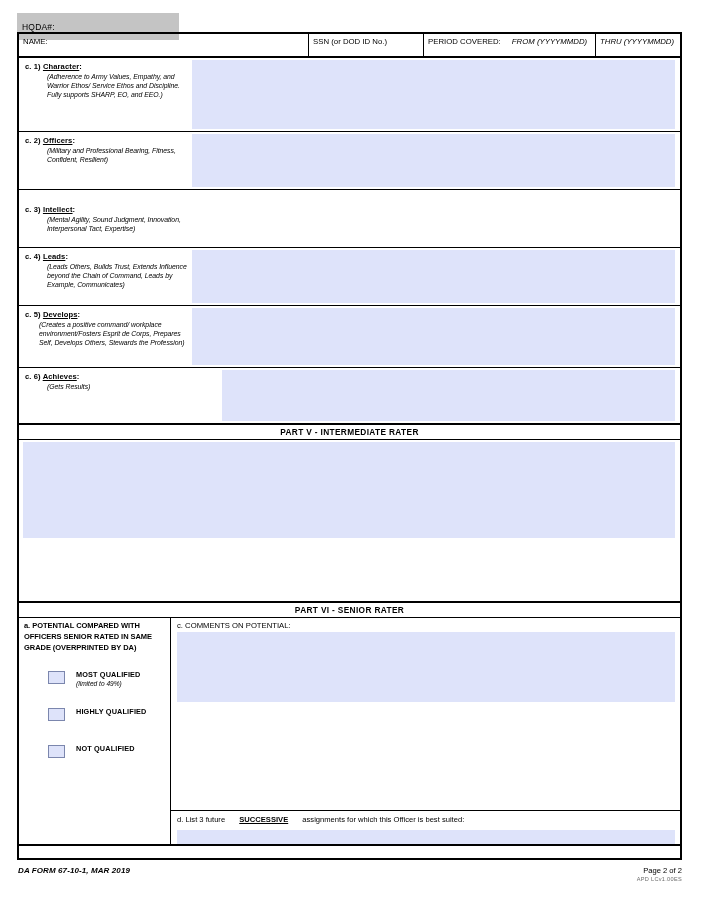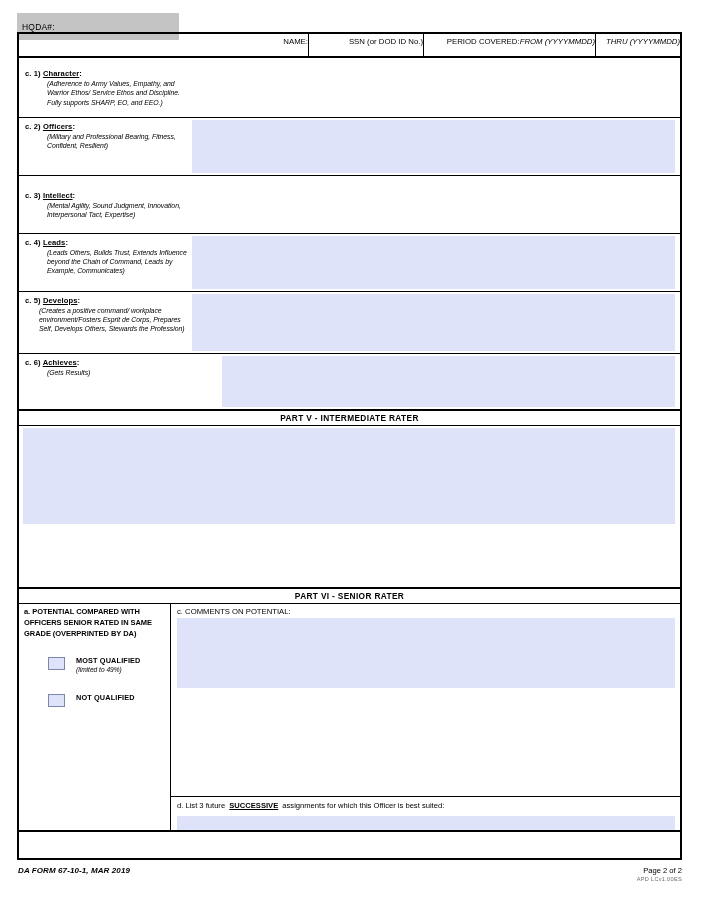--- a/index.html
+++ b/index.html
@@ -62,29 +62,28 @@
   .ident-row {
     height: 24px;
     border-bottom: 2px solid #000000;
   }
   .ident-cell {
     display: flex;
     align-items: flex-start;
     padding: 3px 0 0 4px;
     font-size: 7.8px;
     white-space: nowrap;
-    justify-content: flex-end;
   }
   .c-name   { width: 290px; border-right: 1.5px solid #000; }
   .c-ssn    { width: 115px; border-right: 1.5px solid #000; }
   .c-period { width: 172px; border-right: 1.5px solid #000; }
   .c-thru   { width: 84px; }
 
   .ital { font-style: italic; }
-  .period-label { }
+  .period-label { margin-right: 11px; }
 
   
   .attr-row {
     display: flex;
     border-bottom: 1.2px solid #000000;
     box-sizing: border-box;
   }
   .attr-row.last { border-bottom: 2px solid #000000; gap: 30px; }
   .attr-label {
     width: 172px;
@@ -286,21 +285,21 @@
       </div>
       <div class="cell ident-cell c-period">
         <span class="period-label">PERIOD COVERED:</span>
         <span class="ital">FROM (YYYYMMDD)</span>
       </div>
       <div class="cell ident-cell c-thru">
         <span class="ital">THRU (YYYYMMDD)</span>
       </div>
     </div>
 
-    <div class="attr-row" style="height:60px;align-items:center;">
+    <div class="attr-row" style="height:74px;">
       <div class="attr-label">
         <div class="attr-title">
           <span class="num">c. 1)</span>
           <span class="word">Character</span><span>:</span>
         </div>
         <div class="attr-desc">(Adherence to Army Values, Empathy, and Warrior Ethos/ Service Ethos and Discipline. Fully supports SHARP, EO, and EEO.)</div>
       </div>
       <div class="attr-input"></div>
     </div>
 
@@ -375,36 +374,42 @@
           <div class="qual-item">
             <div class="qual-box"></div>
             <div class="qual-text">
               <div class="qual-name">MOST QUALIFIED</div>
               <div class="qual-sub">(limited to 49%)</div>
             </div>
           </div>
           <div class="qual-item">
             <div class="qual-box"></div>
             <div class="qual-text">
+              <div class="qual-name">HIGHLY QUALIFIED</div>
+            </div>
+          </div>
+          <div class="qual-item">
+            <div class="qual-box"></div>
+            <div class="qual-text">
               <div class="qual-name">NOT QUALIFIED</div>
             </div>
           </div>
         </div>
       </div>
 
       <div class="pv-right">
 
 
         <div class="comments-label">c. COMMENTS ON POTENTIAL:</div>
         <div class="comments-input"></div>
         <div class="comments-spacer"></div>
 
         <div class="succ-row">
           <span>d. List 3 future</span>
-          <span class="u" style="margin:0 2px;">SUCCESSIVE</span>
+          <span class="u" style="margin:0 12px;">SUCCESSIVE</span>
           <span>assignments for which this Officer is best suited:</span>
         </div>
         <div class="succ-input"></div>
 
       </div>
     </div>
 
   </div>
 
   <div class="footer">

